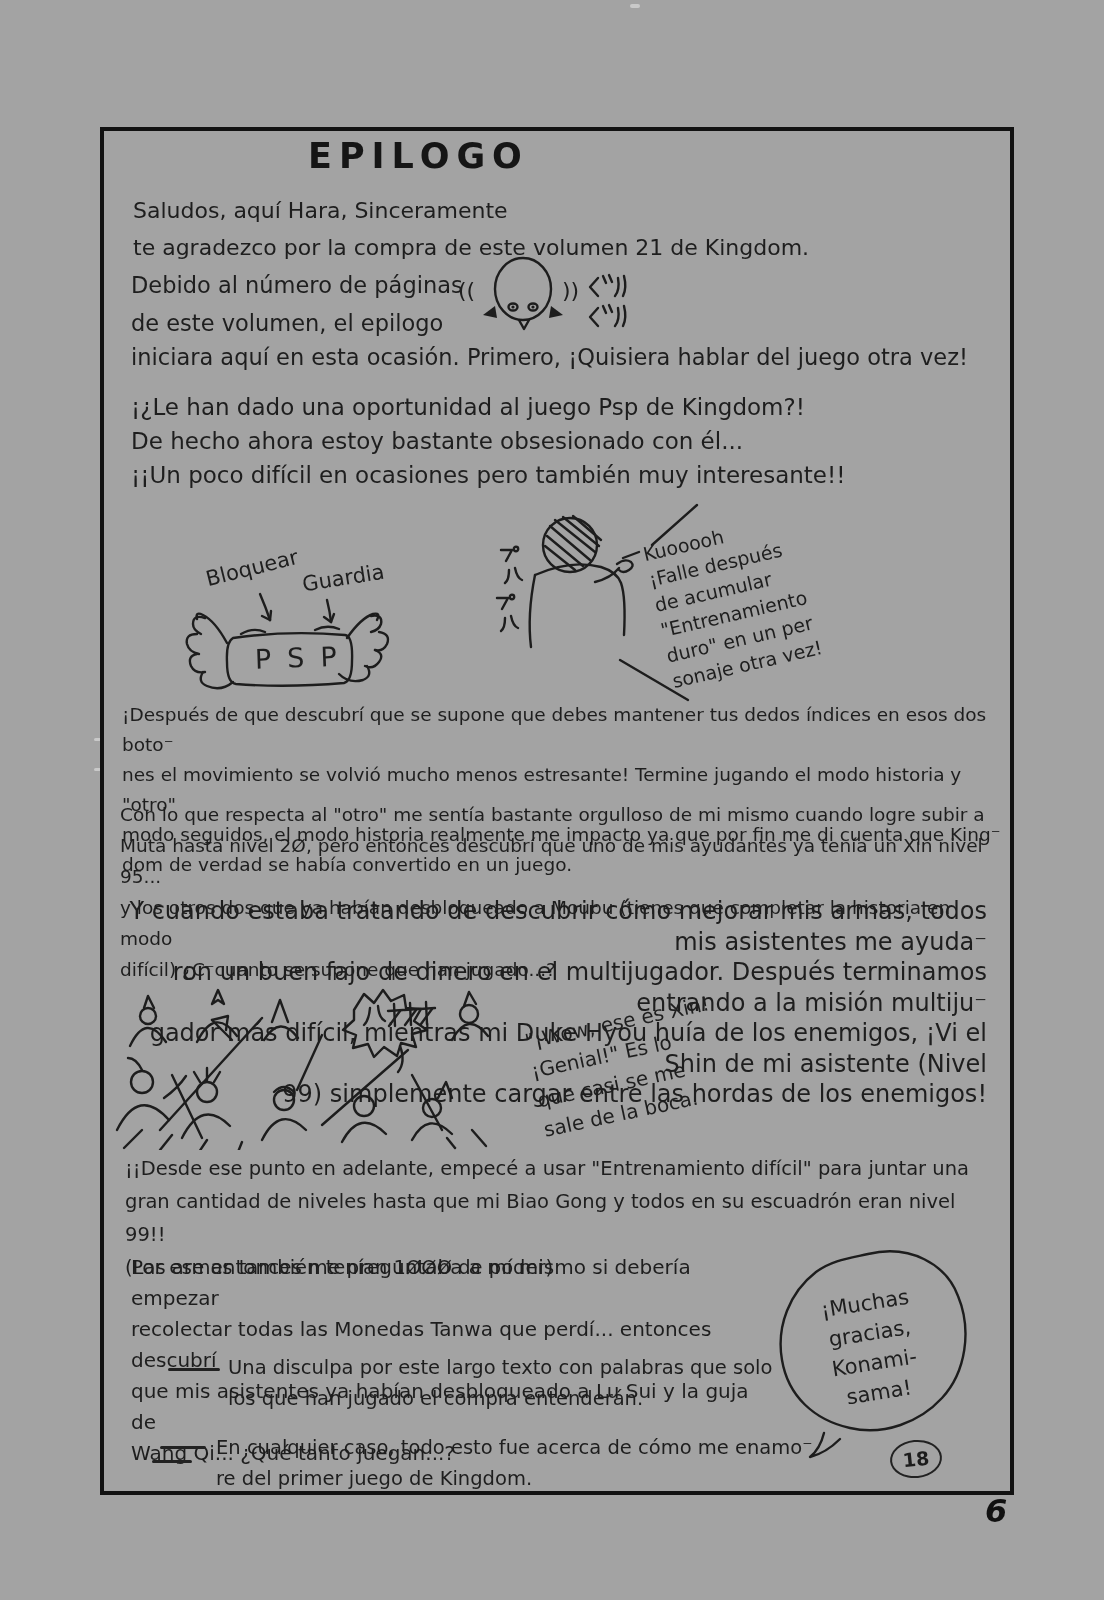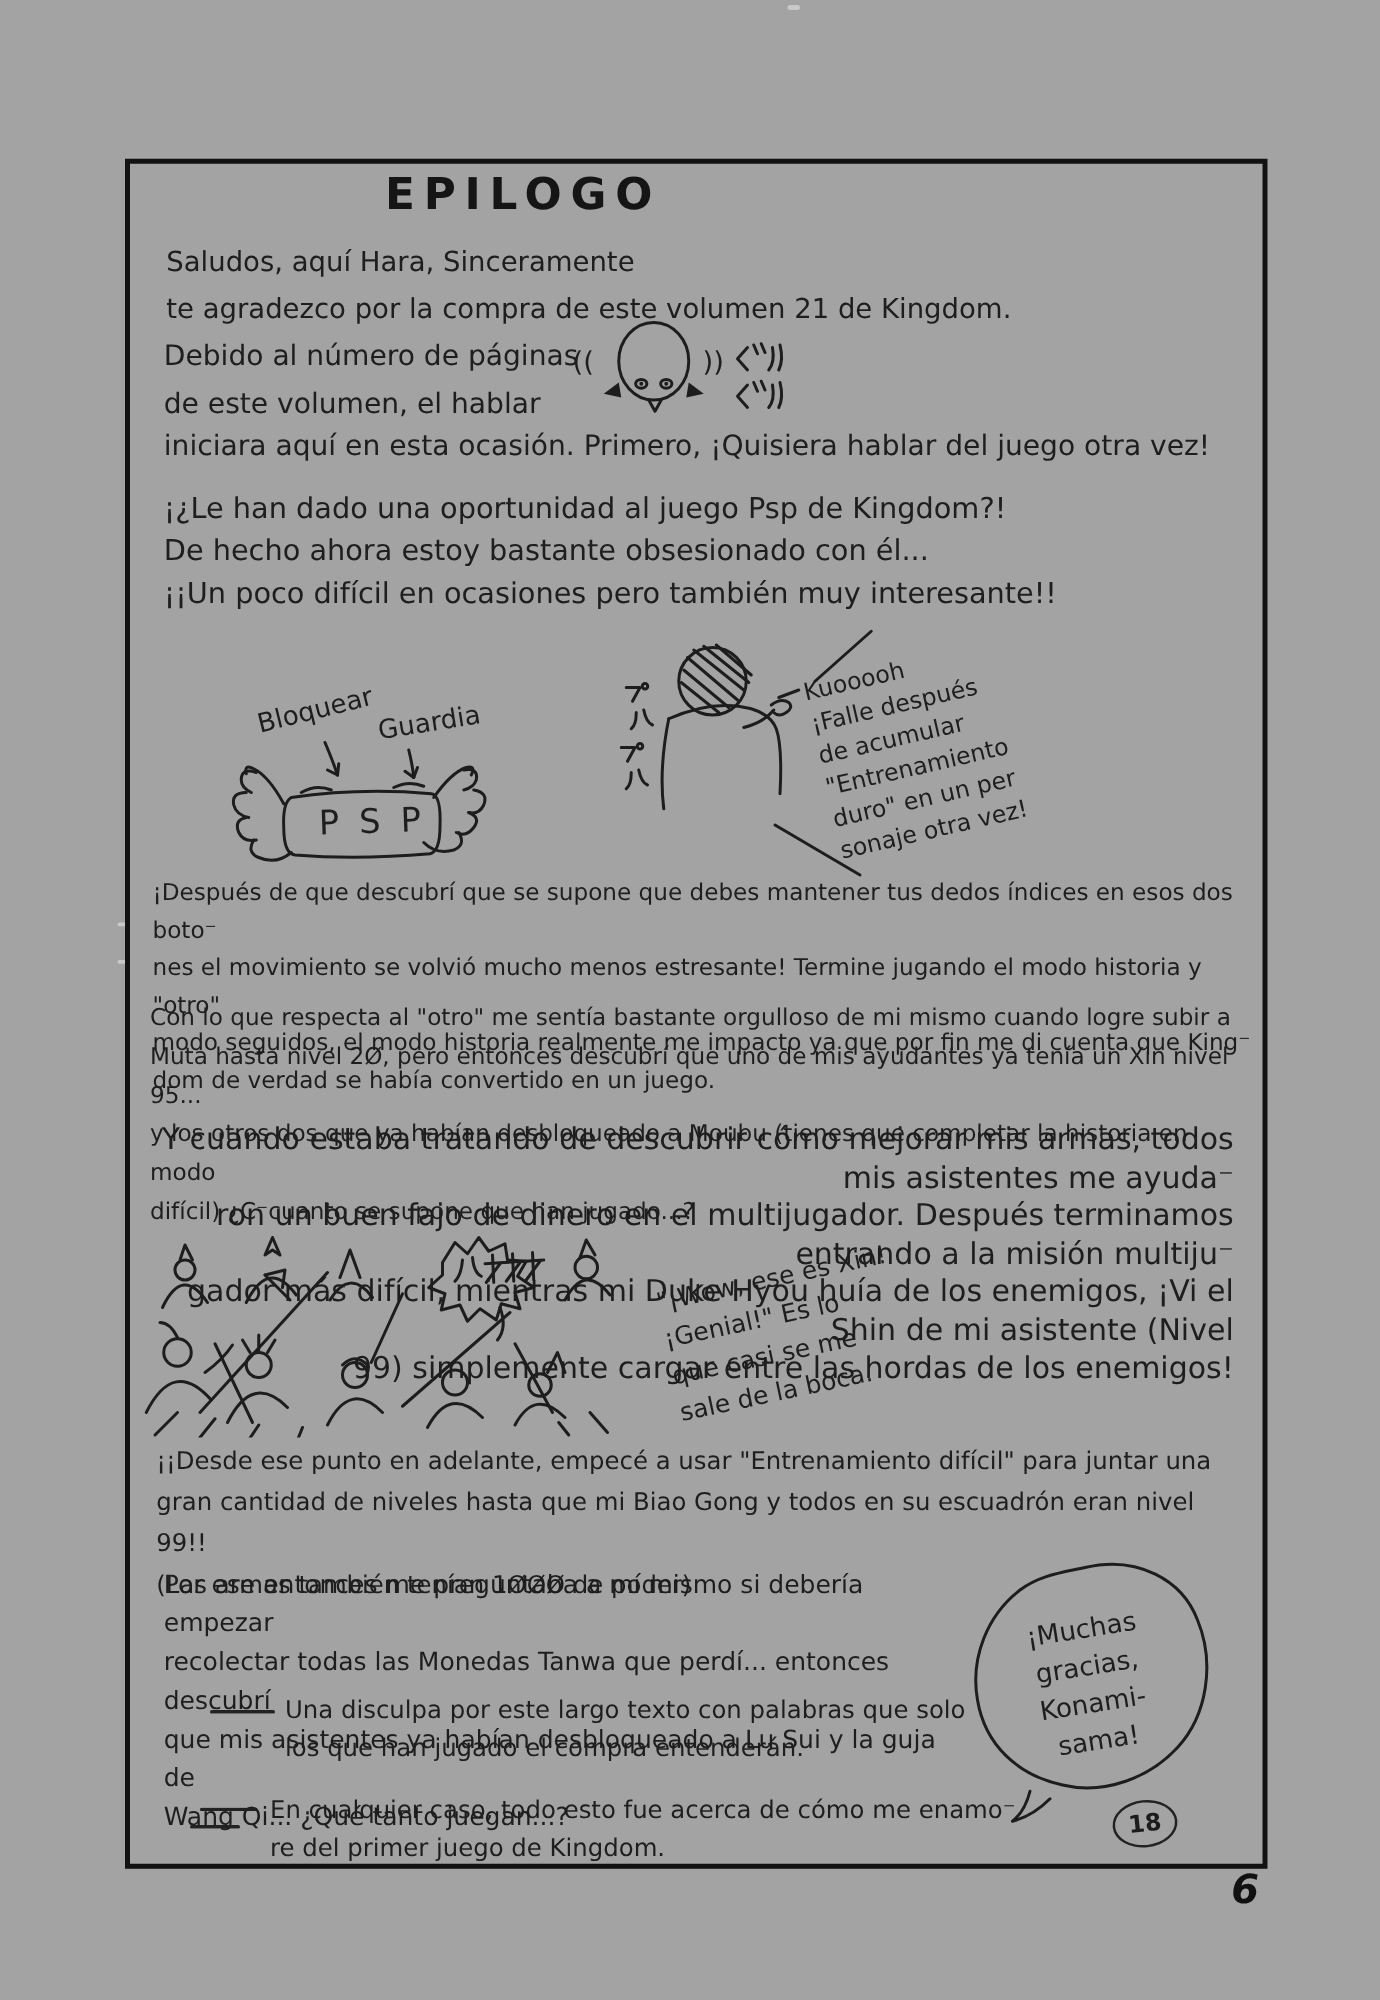--- a/index.html
+++ b/index.html
@@ -38,21 +38,21 @@
   <div class="abs speck" style="left:94px;top:768px;width:8px;height:3px;"></div>
 
   <div id="frame"></div>
 
   <div class="abs title" style="left:308px;top:136px;">EPILOGO</div>
 
   <div class="abs hand pre" style="left:133px;top:192px;font-size:22px;line-height:37px;width:720px;">Saludos, aquí Hara, Sinceramente
 te agradezco por la compra de este volumen 21 de Kingdom.</div>
 
   <div class="abs hand" style="left:131px;top:272px;font-size:22.5px;">Debido al número de páginas</div>
-  <div class="abs hand" style="left:131px;top:310px;font-size:22.5px;">de este volumen,  el hablar</div>
+  <div class="abs hand" style="left:131px;top:310px;font-size:22.5px;">de este volumen,  el epilogo</div>
   <div class="abs hand" style="left:131px;top:344px;font-size:22.5px;">iniciara aquí en esta ocasión. Primero, ¡Quisiera hablar del juego otra vez!</div>
 
   <span class="abs hand" style="left:458px;top:278px;font-size:22px;">((</span>
   <span class="abs hand" style="left:562px;top:278px;font-size:22px;">))</span>
   <svg class="abs doodle" style="left:450px;top:250px;" width="180" height="95" viewBox="0 0 180 95">
     <ellipse cx="73" cy="39" rx="28" ry="31"></ellipse>
     <ellipse cx="63" cy="57" rx="4.5" ry="3.5"></ellipse>
     <ellipse cx="83" cy="57" rx="4.5" ry="3.5"></ellipse>
     <circle class="fill" cx="63" cy="57" r="1.6"></circle>
     <circle class="fill" cx="83" cy="57" r="1.6"></circle>

